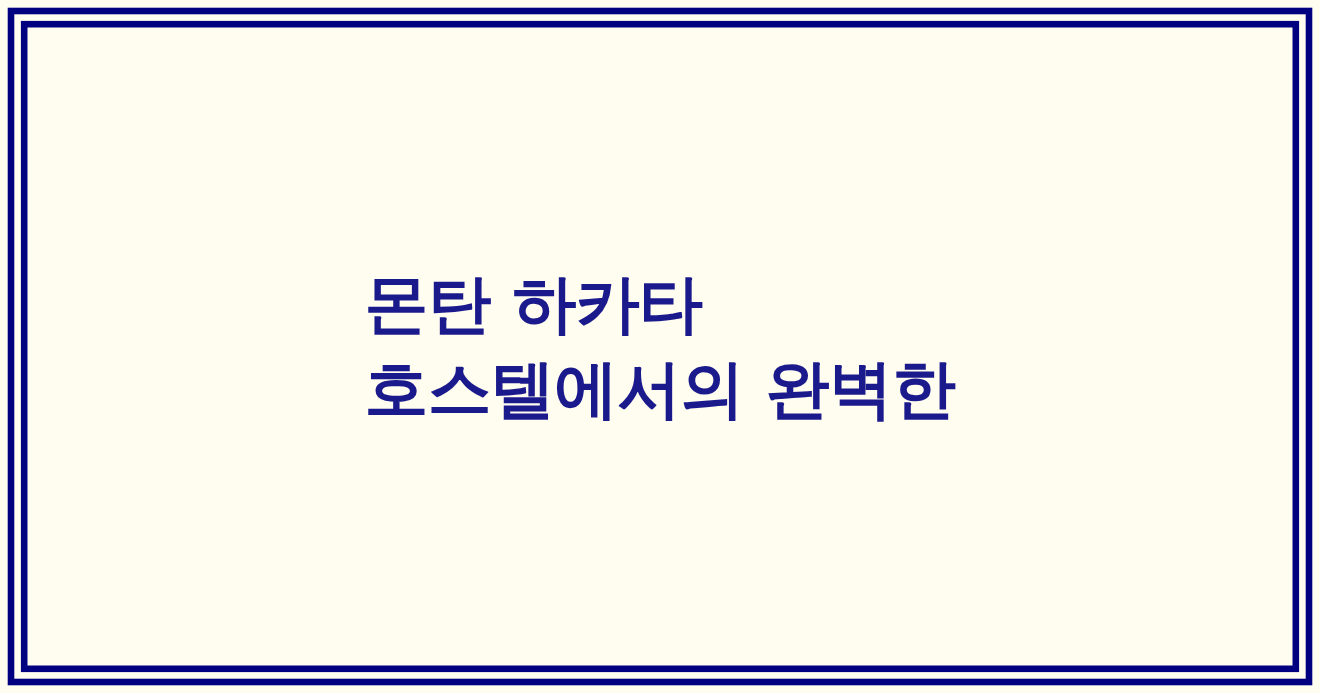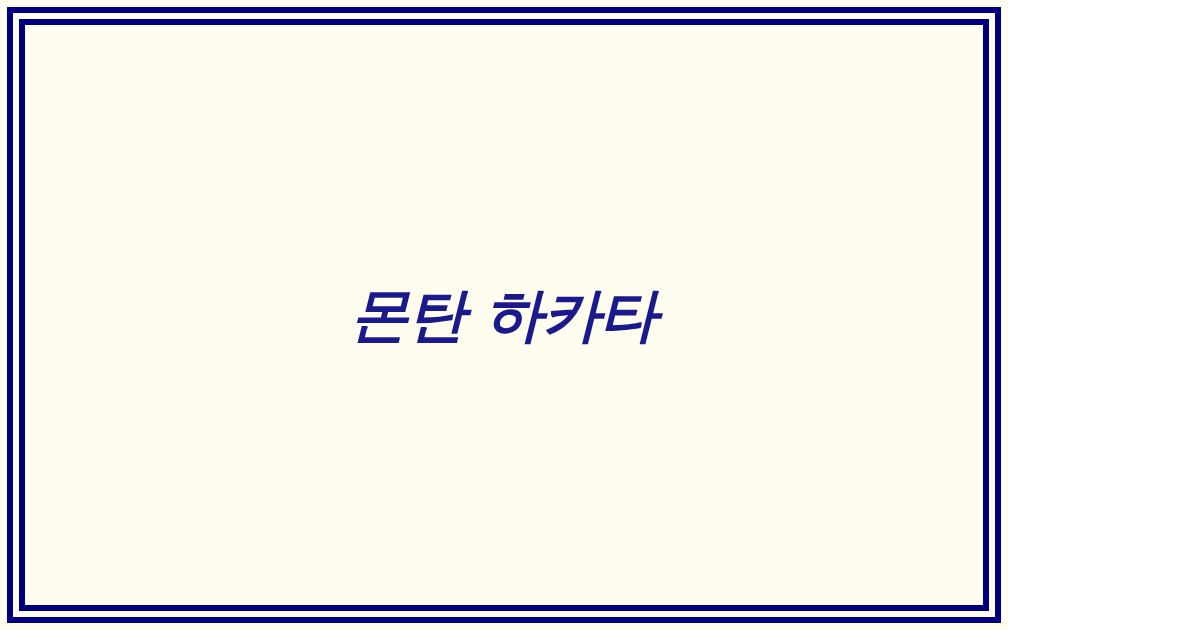--- a/index.html
+++ b/index.html
@@ -12,24 +12,23 @@
     width: 1200px;
     height: 630px;
     overflow: hidden;
     font-family: "DejaVu Sans", "Liberation Sans", sans-serif;
   }
 
   
   .og-card {
     position: relative;
     box-sizing: border-box;
-    width: 1008px;
+    width: 1200px;
     height: 630px;
     background: #fffcf0;
-    font-style: italic;
   }
 
   
   .frame-outer {
     position: absolute;
     box-sizing: border-box;
     left: 7px;
     top: 7px;
     right: 7px;
     bottom: 7px;
@@ -80,16 +79,17 @@
 <body>
 
 <div class="og-card">
 
   <div class="frame-outer"></div>
   <div class="frame-inner"></div>
 
   <div class="title-wrap">
     <div class="title-block">
       <span class="title-line">몬탄 하카타</span>
+      <span class="title-line">호스텔에서의 완벽한</span>
     </div>
   </div>
 
 </div>
 
 </body></html>

